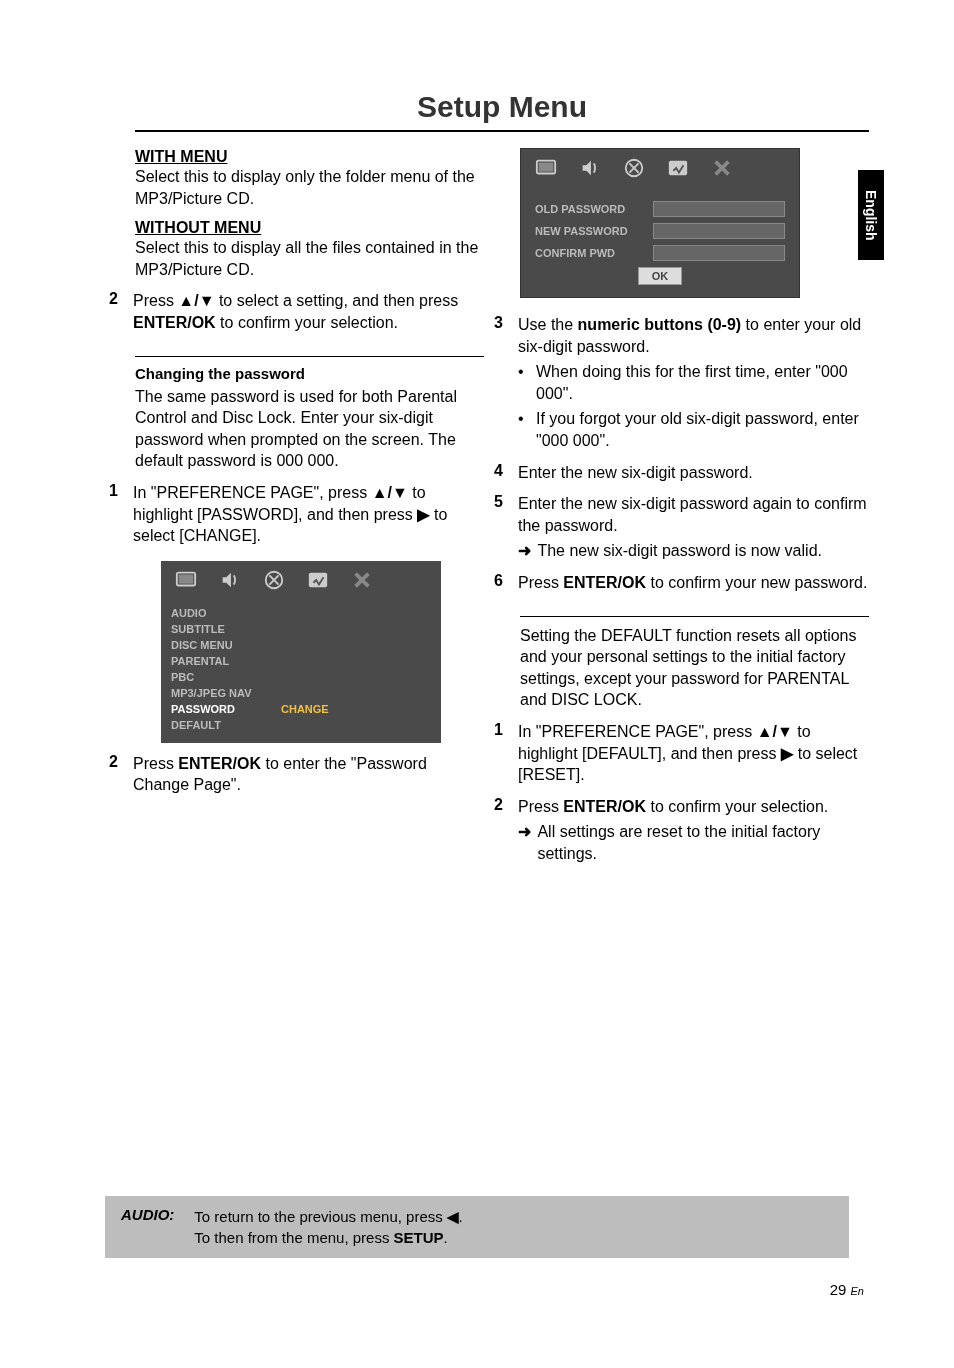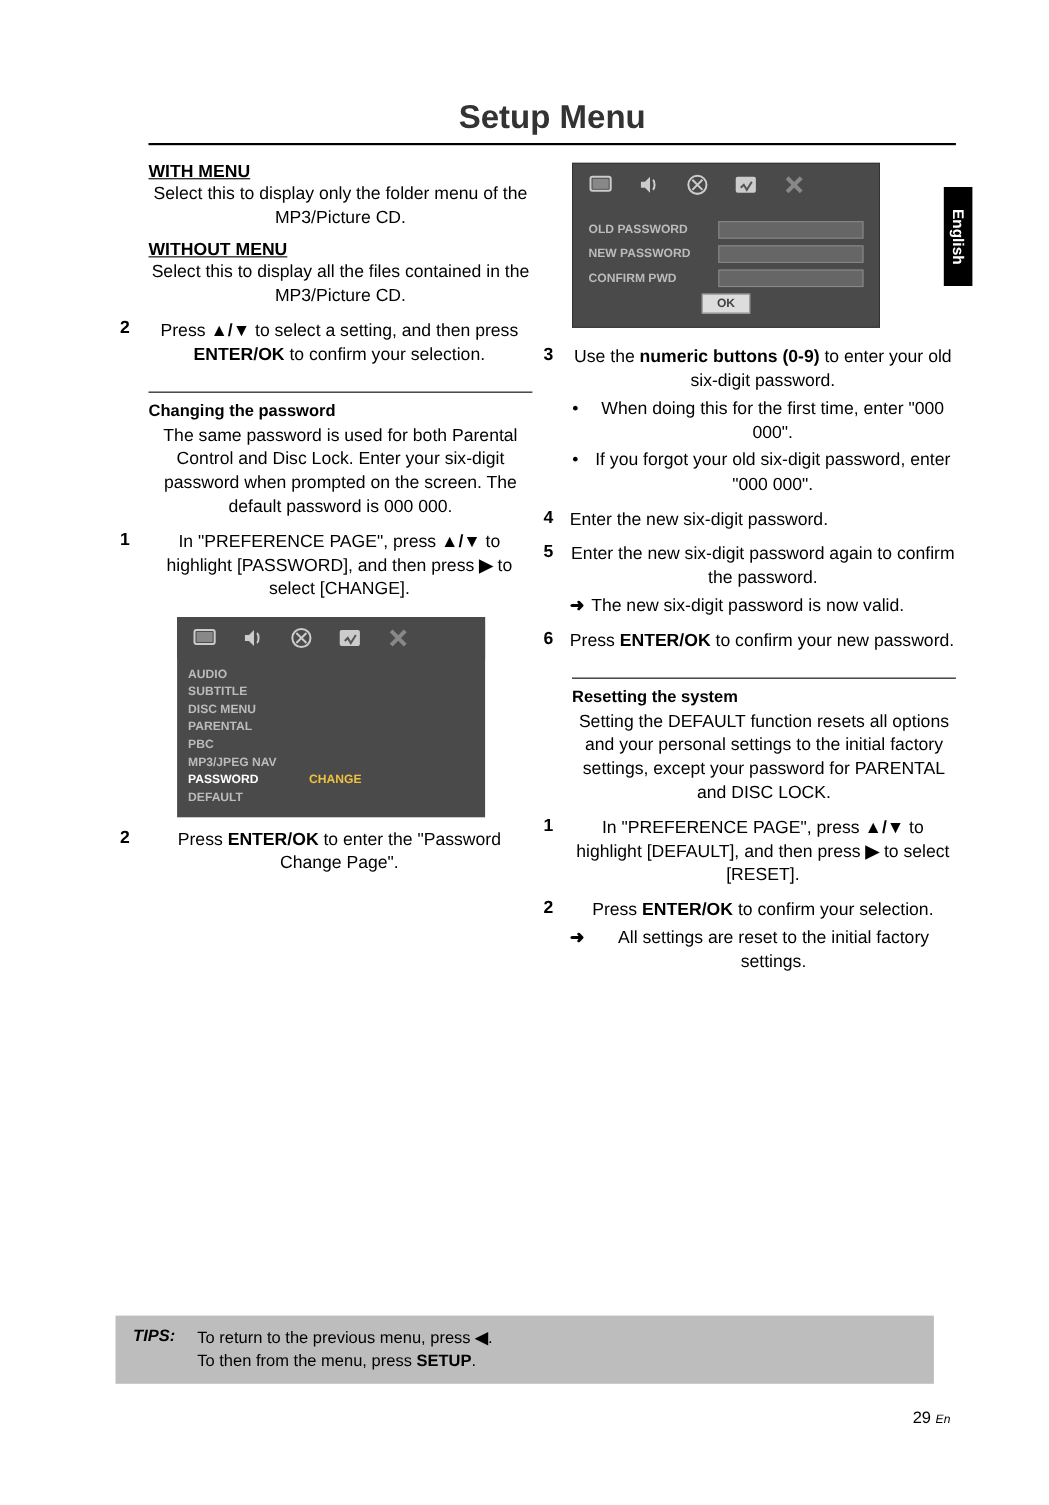--- a/index.html
+++ b/index.html
@@ -4,21 +4,21 @@
   <style>
     * { margin:0; padding:0; box-sizing:border-box; }
     body { width:954px; height:1368px; background:#fff; font-family:Arial,Helvetica,sans-serif; color:#000; position:relative; }
     .page { padding:90px 85px 0 135px; }
     .title { font-size:30px; font-weight:bold; color:#333; text-align:center; border-bottom:2px solid #000; padding-bottom:6px; margin-bottom:12px; }
     .cols { display:flex; gap:36px; }
     .col { flex:1; }
     .side-tab { position:absolute; right:70px; top:170px; width:26px; height:90px; background:#000; color:#fff; display:flex; align-items:center; justify-content:center; }
     .side-tab span { writing-mode:vertical-rl; font-weight:bold; font-size:14px; }
     .u-head { font-weight:bold; text-decoration:underline; font-size:16px; margin-top:4px; }
-    p, .body { font-size:16px; line-height:1.35;text-align:center; }
+    p, .body { font-size:16px; line-height:1.35; }
     .step { display:flex; gap:10px; margin-top:10px; }
     .sn { font-weight:bold; min-width:14px; font-size:16px; }
     .kw { font-weight:bold; }
     hr.sep { border:none; border-top:1px solid #000; margin:22px 0 8px; }
     .sub-head { font-weight:bold; font-size:15px; margin-bottom:4px; }
     .osd { background:#4a4a4a; margin:14px 0 10px 26px; padding:0; width:280px; font-family:Arial,sans-serif; }
     .osd2 { background:#4a4a4a; margin:4px 0 16px 0; padding:0; width:280px; font-family:Arial,sans-serif; border:1px solid #333; }
     .osd-icons, .osd2-icons { display:flex; align-items:center; gap:18px; padding:8px 12px; background:#4a4a4a; }
     .icon { width:26px; height:22px; display:flex; align-items:center; justify-content:center; }
     .icon svg { width:24px; height:22px; }
@@ -230,21 +230,20 @@
       </div>
 
       <div class="step" style="margin-left:-26px">
         <div class="sn">6</div>
         <div class="body">
           <span>Press </span><span class="kw">ENTER/OK</span><span> to confirm your new password.</span>
         </div>
       </div>
 
       <hr class="sep">
-      <div class="sub-head">Resetting the system</div>
       <p>Setting the DEFAULT function resets all options and your personal settings to the initial factory settings, except your password for PARENTAL and DISC LOCK.</p>
 
       <div class="step" style="margin-left:-26px">
         <div class="sn">1</div>
         <div class="body">
           <span>In "PREFERENCE PAGE", press </span><span class="kw">▲/▼</span><span> to highlight [DEFAULT], and then press </span><span class="kw">▶</span><span> to select [RESET].</span>
         </div>
       </div>
 
       <div class="step" style="margin-left:-26px">
@@ -255,21 +254,21 @@
               <span class="arrow-sym">➜</span>
               <span>All settings are reset to the initial factory settings.</span>
             </div>
         </div>
       </div>
     </div>
   </div>
 </div>
 
 <div class="tips-bar">
-  <span class="lbl">TIPS:</span>
+  <span class="lbl">AUDIO:</span>
   <span class="txt">
     <span>To return to the previous menu, press </span><span class="kw">◀</span><span>.</span><br>
     <span>To then from the menu, press </span><span class="kw">SETUP</span><span>.</span>
   </span>
 </div>
 
 <div class="page-num">
   <span>29</span> <span class="en">En</span>
 </div>
 

